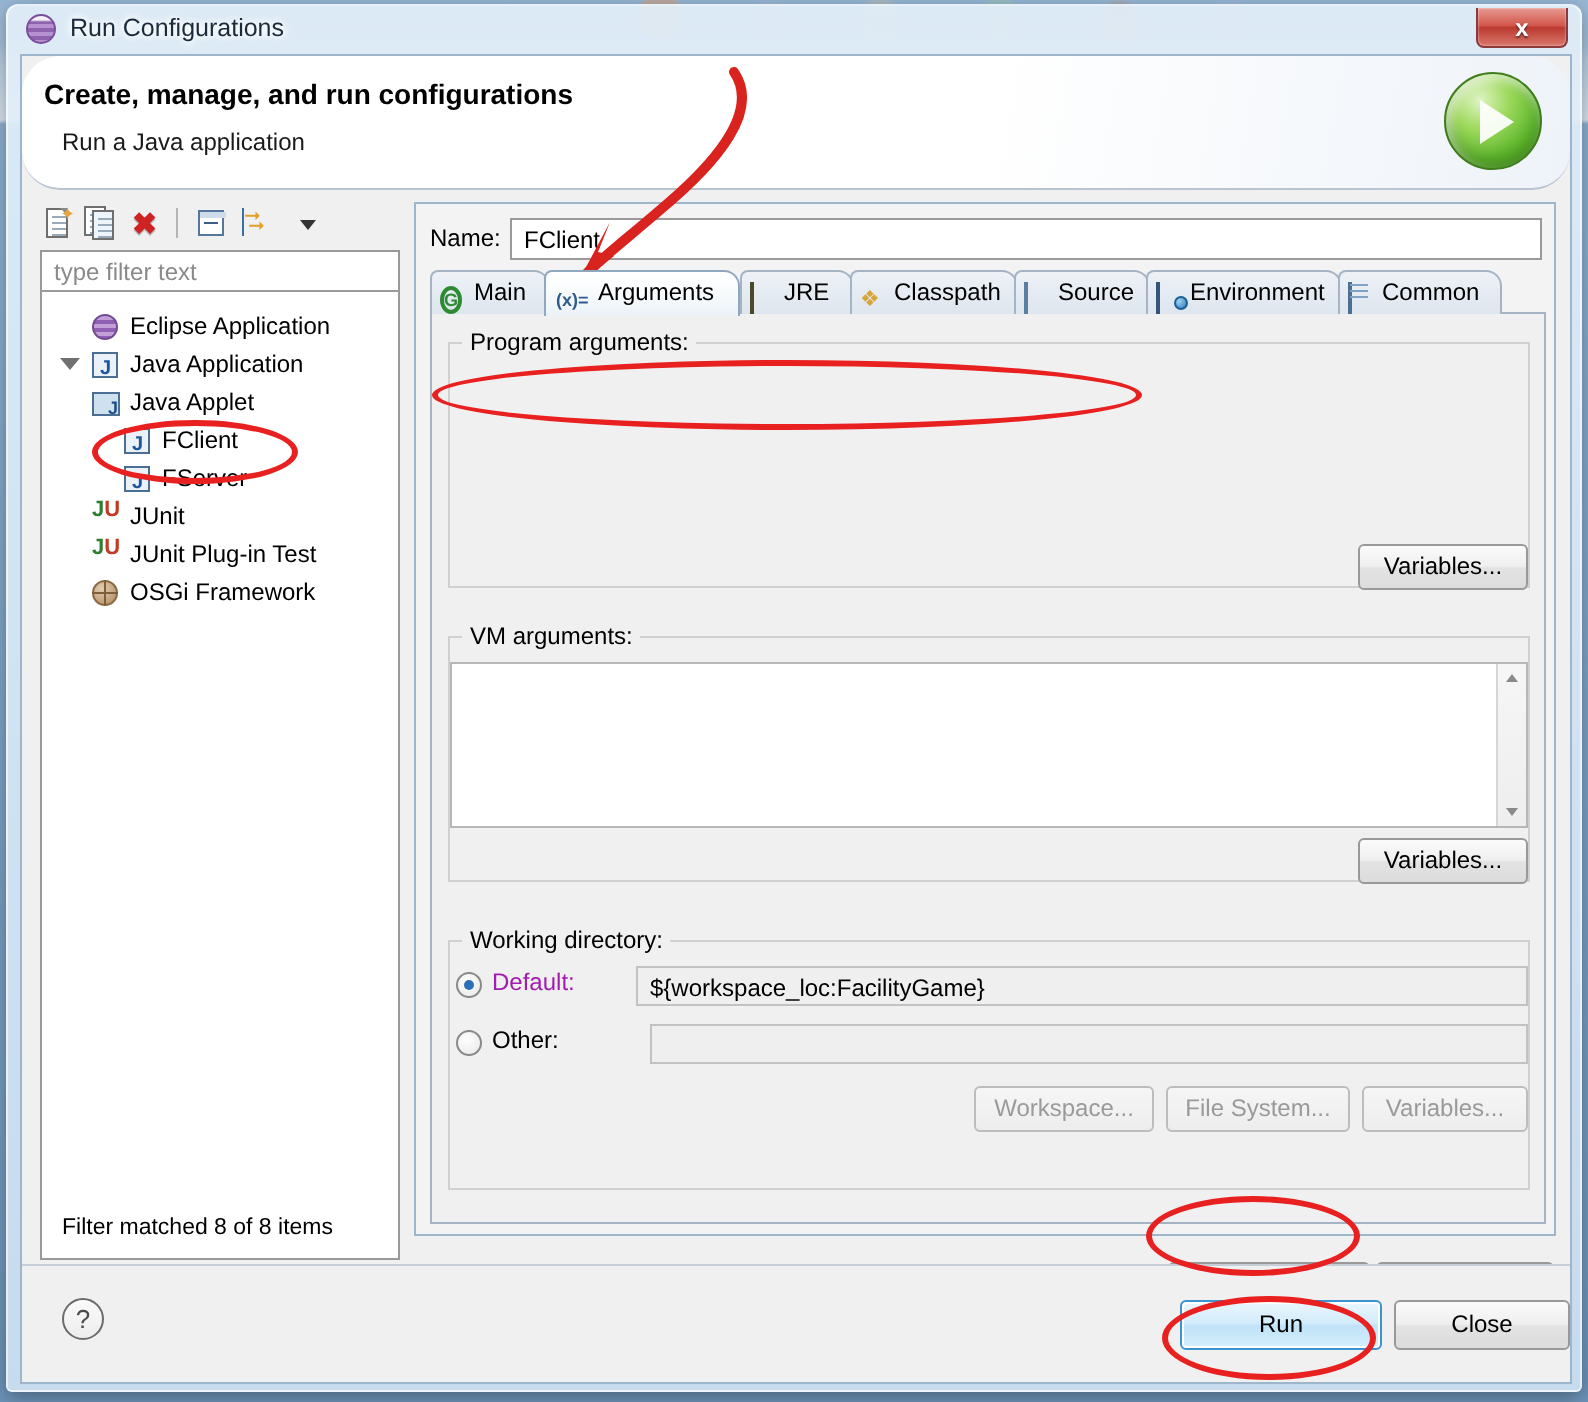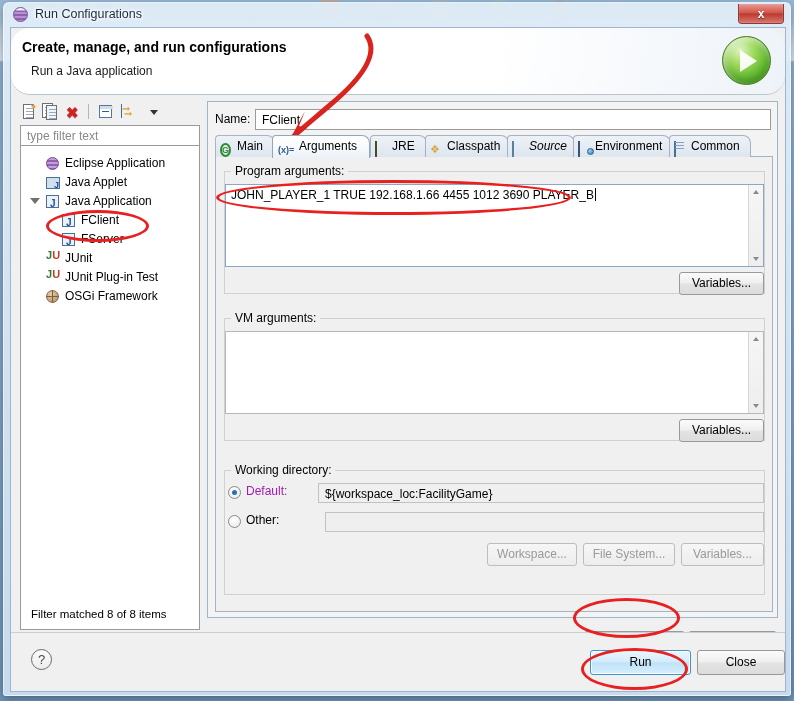--- a/index.html
+++ b/index.html
@@ -382,33 +382,33 @@
 
         <div id="tree">
           <div style="height:8px;"></div>
 
           <div class="trow">
             <span class="ico-eclipse" style="left:25px;top:3px;"></span>
             <span class="tlabel" style="left:44px;">Eclipse Application</span>
           </div>
 
           <div class="trow">
-            <span class="ico-applet" style="left:25px;top:4px;"></span>
-            <span class="tlabel" style="left:44px;">Java Applet</span>
-          </div>
-
-          <div class="trow">
             <span class="tw" style="left:10px;">
                 <span class="arrow-expanded"></span>
               </span>
             <span class="ico-javaapp" style="left:25px;top:3px;"></span>
             <span class="tlabel" style="left:44px;">Java Application</span>
           </div>
 
           <div class="trow">
+            <span class="ico-applet" style="left:25px;top:4px;"></span>
+            <span class="tlabel" style="left:44px;">Java Applet</span>
+          </div>
+
+          <div class="trow">
             <span class="ico-javaapp" style="left:41px;top:3px;"></span>
             <span class="tlabel" style="left:60px;">FClient</span>
           </div>
 
           <div class="trow">
             <span class="ico-javaapp" style="left:41px;top:3px;"></span>
             <span class="tlabel" style="left:60px;">FServer</span>
           </div>
 
           <div class="trow">
@@ -453,52 +453,41 @@
           <div class="tab" style="left:155px;width:57px;">
             <span class="tabico"><span class="ico-jre"></span></span>
             <span>JRE</span>
           </div>
 
           <div class="tab" style="left:210px;width:84px;">
             <span class="tabico"><span class="ico-cp">❖</span></span>
             <span>Classpath</span>
           </div>
 
-          <div class="tab" style="left:292px;width:68px;font-style:italic;">
+          <div class="tab" style="left:292px;width:68px;">
             <span class="tabico"><span class="ico-src"></span></span>
             <span>Source</span>
           </div>
 
           <div class="tab" style="left:358px;width:98px;">
             <span class="tabico"><span class="ico-env"></span></span>
             <span>Environment</span>
           </div>
 
           <div class="tab" style="left:454px;width:82px;">
             <span class="tabico"><span class="ico-common"></span></span>
             <span>Common</span>
           </div>
         </div>
 
         <div id="tabpage">
 
           <div class="group" style="left:8px;top:14px;width:541px;height:123px;">
             <div class="gframe"></div>
             <div class="glabel">Program arguments:</div>
-            <div class="txtarea" style="left:1px;top:13px;width:539px;height:83px;">
-              <span>JOHN_PLAYER_1 TRUE 192.168.1.66 4455 1012 3690 PLAYER_B</span><span class="cursor-caret"></span>
-              <div class="vscroll">
-                <div class="up">
-                    <span class="tri-u"></span>
-                  </div>
-                <div class="dn">
-                    <span class="tri-d"></span>
-                  </div>
-              </div>
-            </div>
             <div class="btn" style="left:455px;top:101px;width:85px;">Variables...</div>
           </div>
 
           <div class="group" style="left:8px;top:161px;width:541px;height:123px;">
             <div class="gframe"></div>
             <div class="glabel">VM arguments:</div>
             <div class="txtarea" style="left:1px;top:13px;width:539px;height:83px;border-color:#b7b7b7;">
               <span></span>
               <div class="vscroll">
                 <div class="up">

